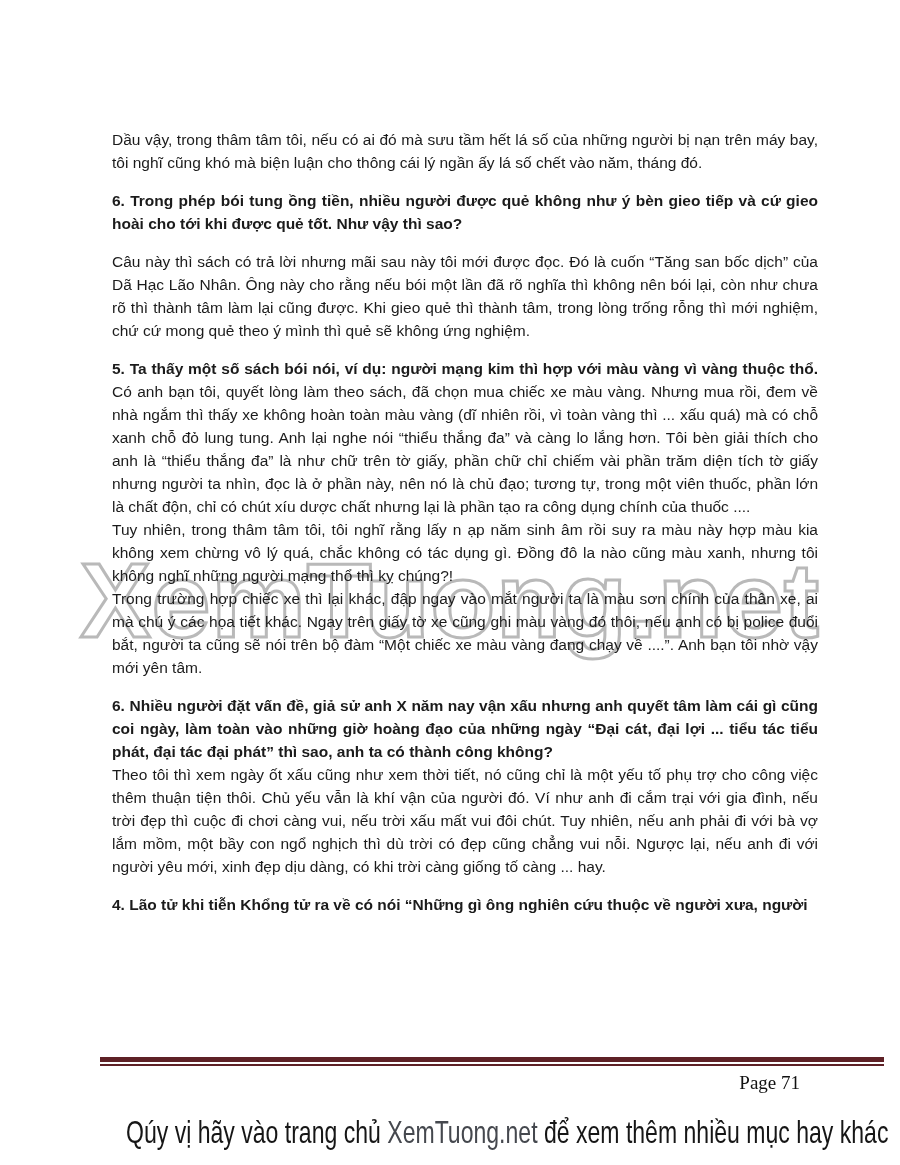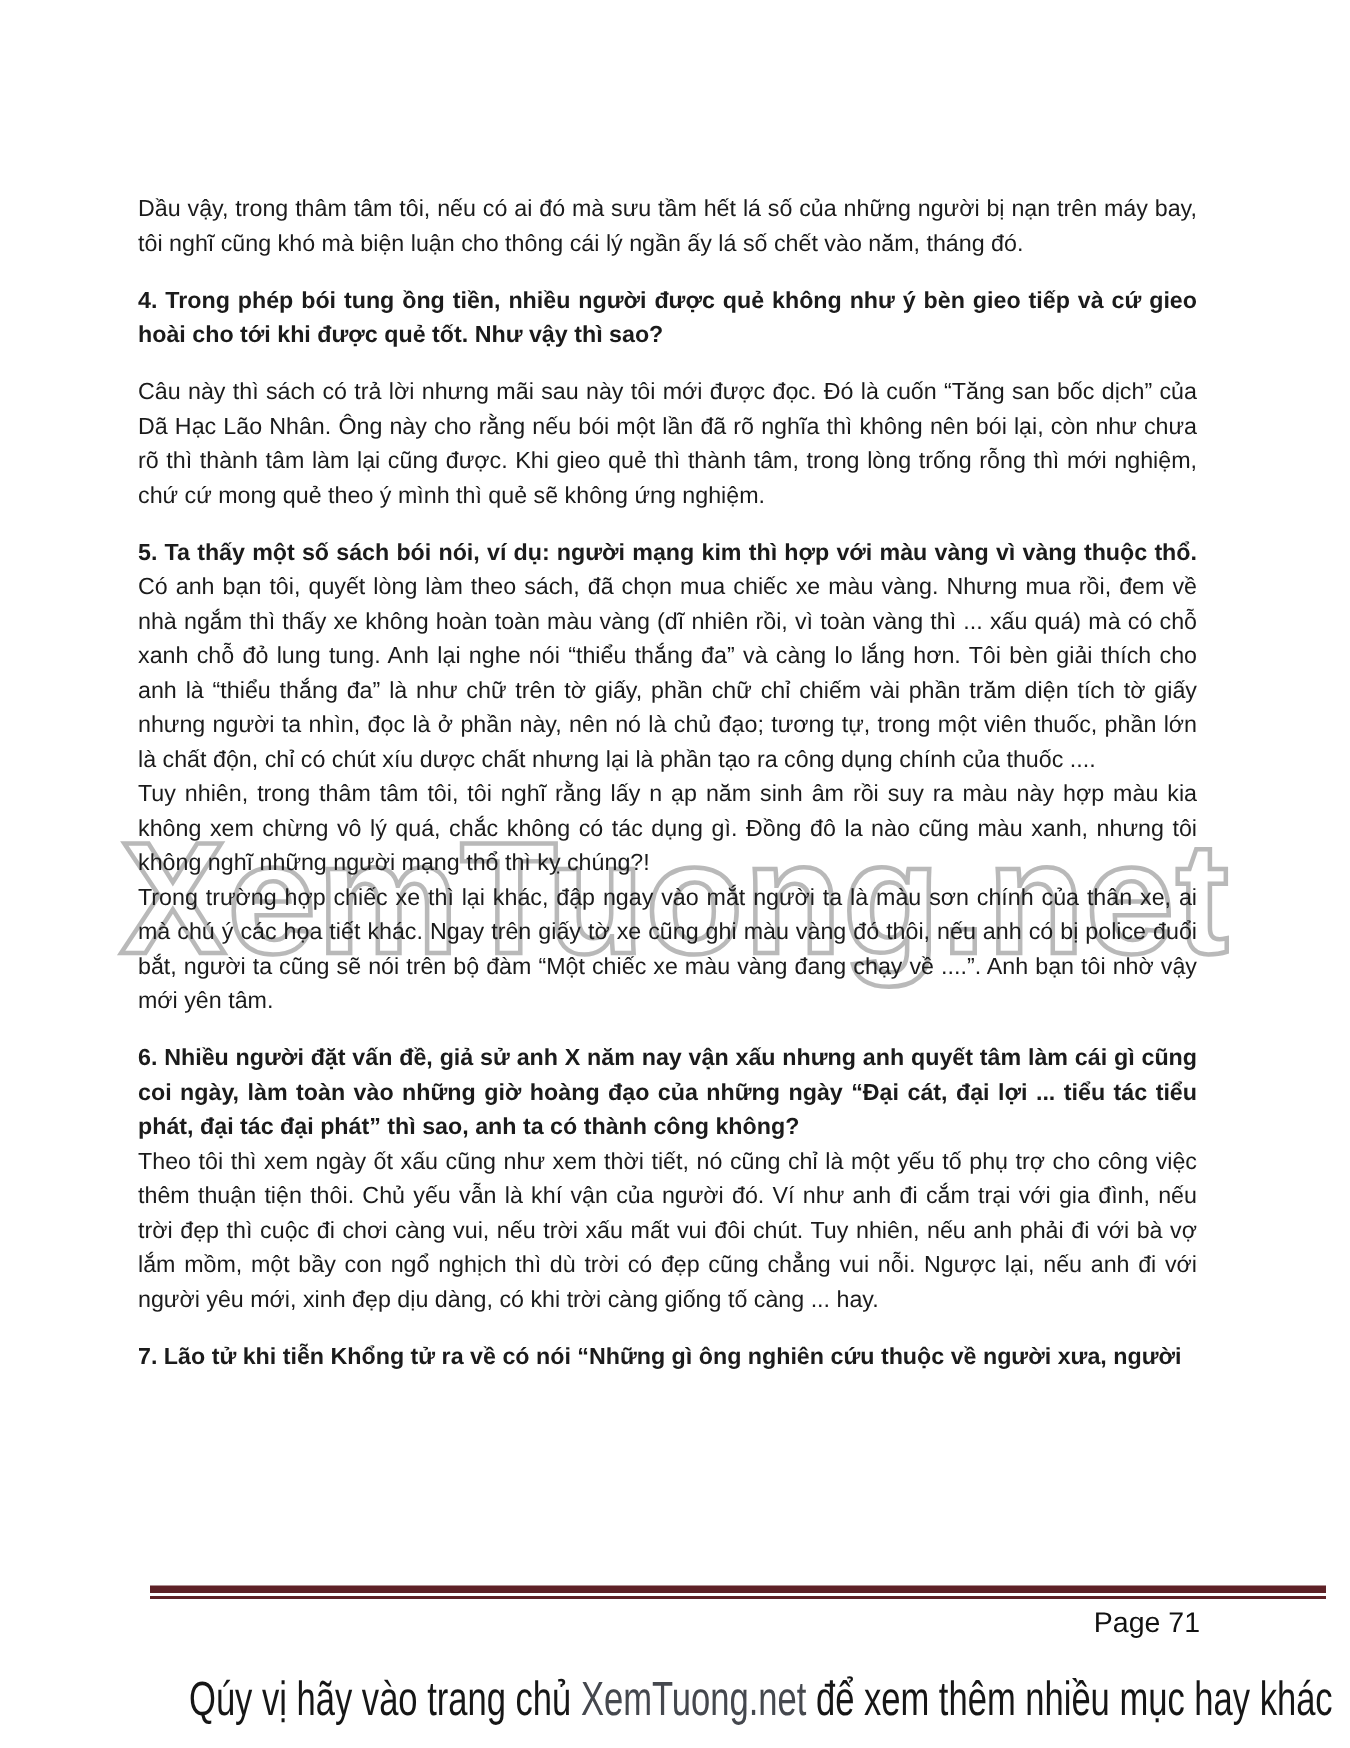--- a/index.html
+++ b/index.html
@@ -9,21 +9,21 @@
     background: #ffffff;
     position: relative;
     overflow: hidden;
     font-family: "Liberation Sans", sans-serif;
   }
   .page { position: absolute; inset: 0; }
 
   
   .content {
     position: absolute;
-    left: 92px; top: 128px; width: 706px;
+    left: 112px; top: 128px; width: 706px;
     font-size: 15.5px; line-height: 23px;
     color: #1b1b1b;
     text-align: justify;
     z-index: 2;
   }
   .content p { margin: 0; }
   .content p.gap { margin-top: 15px; }
   .content .b { font-weight: bold; }
 
   
@@ -51,21 +51,21 @@
     background: #ffffff;
     border-top: 5px solid var(--rule, #5e2126);
     border-bottom: 2px solid var(--rule, #5e2126);
     z-index: 3;
   }
 
   .page-number {
     position: absolute;
     left: 100px; width: 700px; top: 1072px;
     text-align: right;
-    font-family: Liberation Sans, sans-serif;
+    font-family: Liberation Serif, serif;
     font-size: 19px;
     color: #111111;
     z-index: 3;
   }
 
   
   .promo {
     position: absolute;
     left: 0; width: 900px; top: 1114px;
     text-align: center;
@@ -80,28 +80,28 @@
 </style>
 </head>
 <body>
 
 <div class="page">
 
   <div class="watermark">XemTuong.net</div>
 
   <div class="content">
     <p><span class="b"></span><span>Dầu vậy, trong thâm tâm tôi, nếu có ai đó mà sưu tầm hết lá số của những người bị nạn trên máy bay, tôi nghĩ cũng khó mà biện luận cho thông cái lý ngần ấy lá số chết vào năm, tháng đó.</span></p>
-    <p class="gap"><span class="b">4. Trong phép bói tung ồng tiền, nhiều người được quẻ không như ý bèn gieo tiếp và cứ gieo hoài cho tới khi được quẻ tốt. Như vậy thì sao?</span><span></span></p>
+    <p class="gap"><span class="b">6. Trong phép bói tung ồng tiền, nhiều người được quẻ không như ý bèn gieo tiếp và cứ gieo hoài cho tới khi được quẻ tốt. Như vậy thì sao?</span><span></span></p>
     <p class="gap"><span class="b"></span><span>Câu này thì sách có trả lời nhưng mãi sau này tôi mới được đọc. Đó là cuốn “Tăng san bốc dịch” của Dã Hạc Lão Nhân. Ông này cho rằng nếu bói một lần đã rõ nghĩa thì không nên bói lại, còn như chưa rõ thì thành tâm làm lại cũng được. Khi gieo quẻ thì thành tâm, trong lòng trống rỗng thì mới nghiệm, chứ cứ mong quẻ theo ý mình thì quẻ sẽ không ứng nghiệm.</span></p>
     <p class="gap"><span class="b">5. Ta thấy một số sách bói nói, ví dụ: người mạng kim thì hợp với màu vàng vì vàng thuộc thổ.</span><span> Có anh bạn tôi, quyết lòng làm theo sách, đã chọn mua chiếc xe màu vàng. Nhưng mua rồi, đem về nhà ngắm thì thấy xe không hoàn toàn màu vàng (dĩ nhiên rồi, vì toàn vàng thì ... xấu quá) mà có chỗ xanh chỗ đỏ lung tung. Anh lại nghe nói “thiểu thắng đa” và càng lo lắng hơn. Tôi bèn giải thích cho anh là “thiểu thắng đa” là như chữ trên tờ giấy, phần chữ chỉ chiếm vài phần trăm diện tích tờ giấy nhưng người ta nhìn, đọc là ở phần này, nên nó là chủ đạo; tương tự, trong một viên thuốc, phần lớn là chất độn, chỉ có chút xíu dược chất nhưng lại là phần tạo ra công dụng chính của thuốc ....</span></p>
     <p><span class="b"></span><span>Tuy nhiên, trong thâm tâm tôi, tôi nghĩ rằng lấy n ạp năm sinh âm rồi suy ra màu này hợp màu kia không xem chừng vô lý quá, chắc không có tác dụng gì. Đồng đô la nào cũng màu xanh, nhưng tôi không nghĩ những người mạng thổ thì kỵ chúng?!</span></p>
     <p><span class="b"></span><span>Trong trường hợp chiếc xe thì lại khác, đập ngay vào mắt người ta là màu sơn chính của thân xe, ai mà chú ý các họa tiết khác. Ngay trên giấy tờ xe cũng ghi màu vàng đó thôi, nếu anh có bị police đuổi bắt, người ta cũng sẽ nói trên bộ đàm “Một chiếc xe màu vàng đang chạy về ....”. Anh bạn tôi nhờ vậy mới yên tâm.</span></p>
     <p class="gap"><span class="b">6. Nhiều người đặt vấn đề, giả sử anh X năm nay vận xấu nhưng anh quyết tâm làm cái gì cũng coi ngày, làm toàn vào những giờ hoàng đạo của những ngày “Đại cát, đại lợi ... tiểu tác tiểu phát, đại tác đại phát” thì sao, anh ta có thành công không?</span><span></span></p>
     <p><span class="b"></span><span>Theo tôi thì xem ngày ốt xấu cũng như xem thời tiết, nó cũng chỉ là một yếu tố phụ trợ cho công việc thêm thuận tiện thôi. Chủ yếu vẫn là khí vận của người đó. Ví như anh đi cắm trại với gia đình, nếu trời đẹp thì cuộc đi chơi càng vui, nếu trời xấu mất vui đôi chút. Tuy nhiên, nếu anh phải đi với bà vợ lắm mồm, một bầy con ngổ nghịch thì dù trời có đẹp cũng chẳng vui nỗi. Ngược lại, nếu anh đi với người yêu mới, xinh đẹp dịu dàng, có khi trời càng giống tố càng ... hay.</span></p>
-    <p class="gap"><span class="b">7. Lão tử khi tiễn Khổng tử ra về có nói “Những gì ông nghiên cứu thuộc về người xưa, người</span><span></span></p>
+    <p class="gap"><span class="b">4. Lão tử khi tiễn Khổng tử ra về có nói “Những gì ông nghiên cứu thuộc về người xưa, người</span><span></span></p>
   </div>
 
   <div class="footer-rule"></div>
 
   <div class="page-number">Page 71</div>
 
   <div class="promo">
     <span>Qúy vị hãy vào trang chủ </span><span class="site">XemTuong.net</span><span> để xem thêm nhiều mục hay khác</span>
   </div>
 

